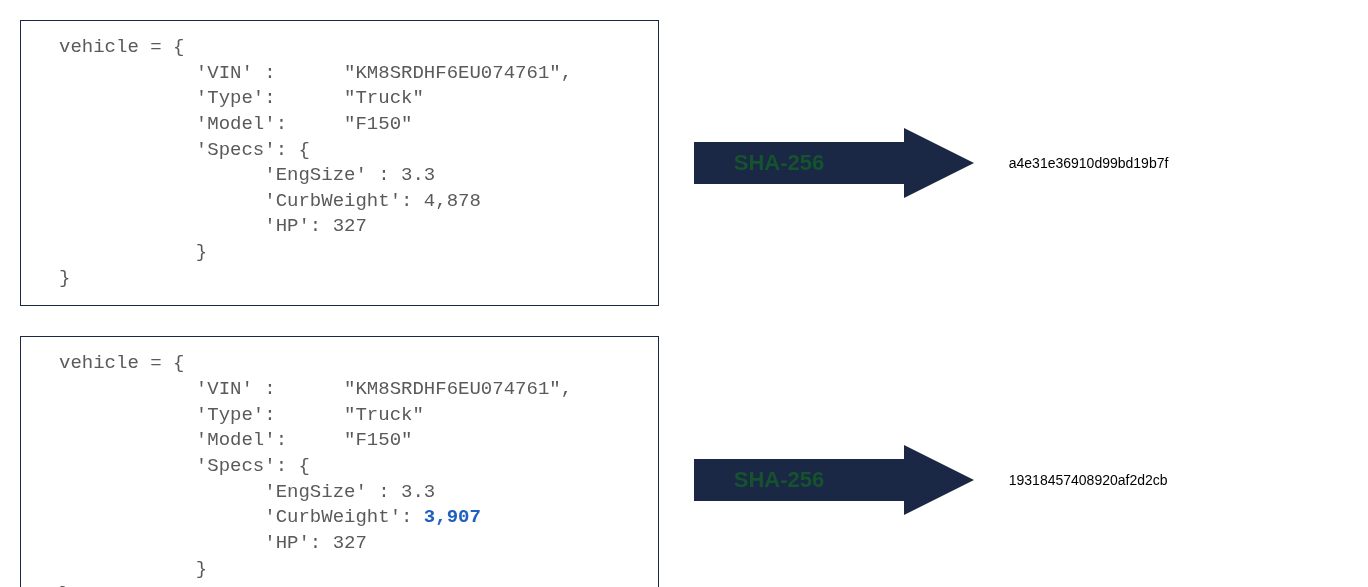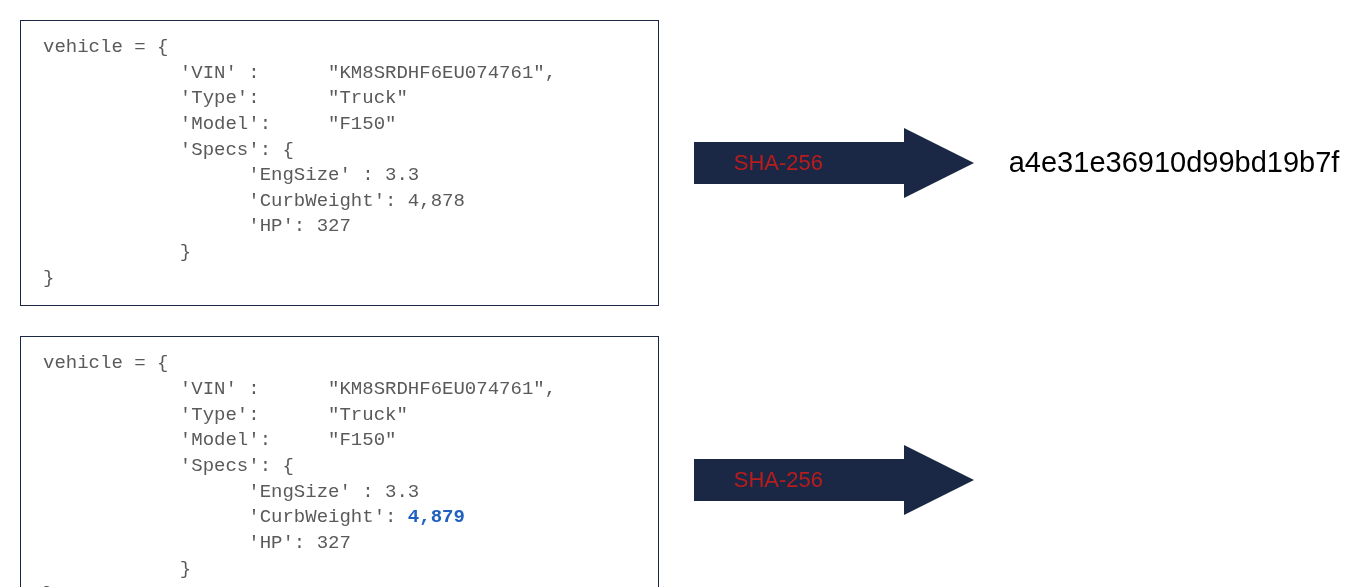--- a/index.html
+++ b/index.html
@@ -14,21 +14,21 @@
       width: 1368px;
     }
     .row {
       display: flex;
       align-items: center;
       gap: 35px;
       margin-bottom: 30px;
     }
     .code-box {
       border: 1.5px solid #1a2845;
-      padding: 14px 22px;
+      padding: 14px 38px;
       width: 640px;
       font-size: 19px;
       line-height: 1.35;
       color: #5a5a5a;
       white-space: pre;
       font-family: 'Consolas', 'Courier New', monospace;
     }
     .arrow-container {
       display: flex;
       align-items: center;
@@ -41,28 +41,28 @@
     }
     .arrow svg {
       width: 100%;
       height: 100%;
     }
     .arrow-label {
       position: absolute;
       left: 40px;
       top: 50%;
       transform: translateY(-50%);
-      color: #b91c1c;
+      color: #14532d;
       font-family: Arial, sans-serif;
       font-size: 22px;
-      font-weight: normal;
+      font-weight: bold;
     }
     .hash-output {
       font-family: Arial, sans-serif;
-      font-size: 29px;
+      font-size: 14px;
       color: #000;
       line-height: 1.3;
       width: 340px;
     }
     .highlight {
       color: #2060c0;
       font-weight: bold;
     }
   </style>
 </head>
@@ -94,29 +94,30 @@
   </div>
 </div>
 
 <div class="row">
   <div class="code-box"><span>vehicle = {</span>
 <span>            'VIN' :      "KM8SRDHF6EU074761",</span>
 <span>            'Type':      "Truck"</span>
 <span>            'Model':     "F150"</span>
 <span>            'Specs': {</span>
 <span>                  'EngSize' : 3.3</span>
-<span>                  'CurbWeight': </span><span class="highlight">4,879</span>
+<span>                  'CurbWeight': </span><span class="highlight">3,907</span>
 <span>                  'HP': 327</span>
 <span>            }</span>
 <span>}</span></div>
 
   <div class="arrow-container">
     <div class="arrow">
       <svg viewBox="0 0 280 70">
         <polygon points="0,14 210,14 210,0 280,35 210,70 210,56 0,56" fill="#1a2845"></polygon>
       </svg>
       <div class="arrow-label">SHA-256</div>
     </div>
   </div>
 
   <div class="hash-output">
+    <div>19318457408920af2d2cb</div>
   </div>
 </div>
 
 </body></html>

